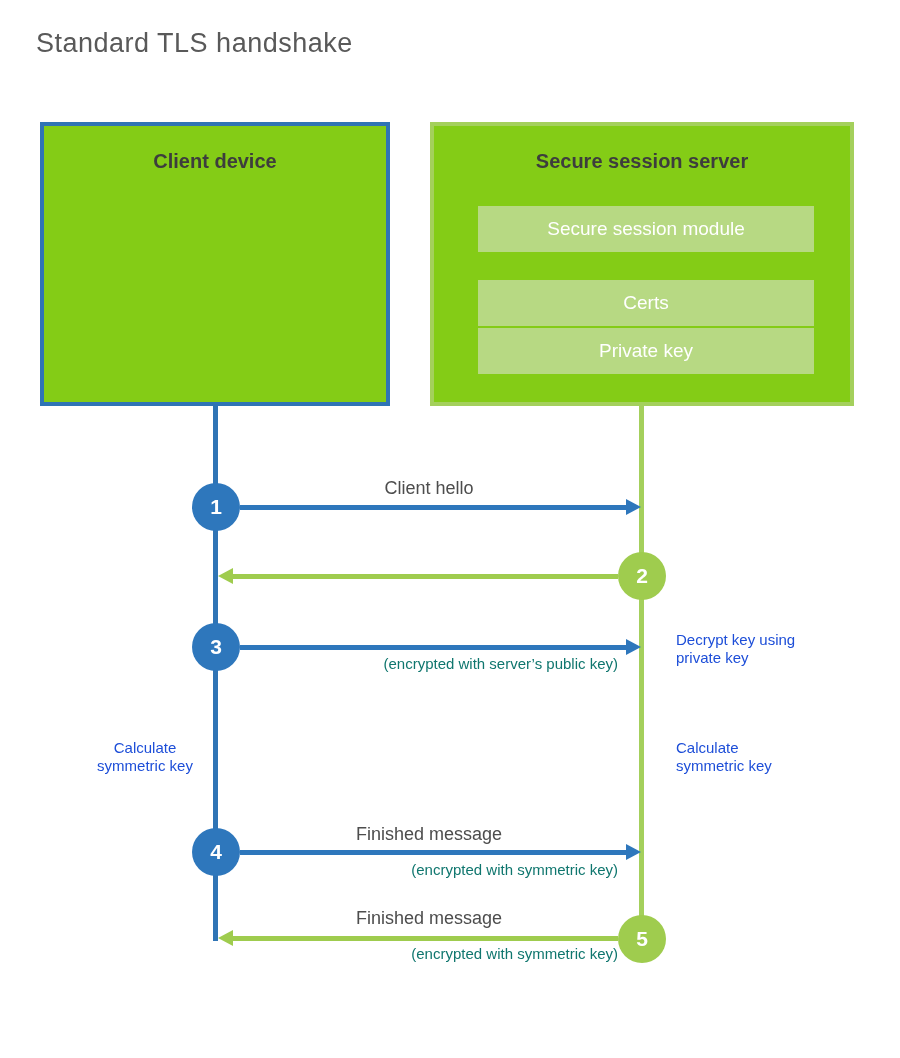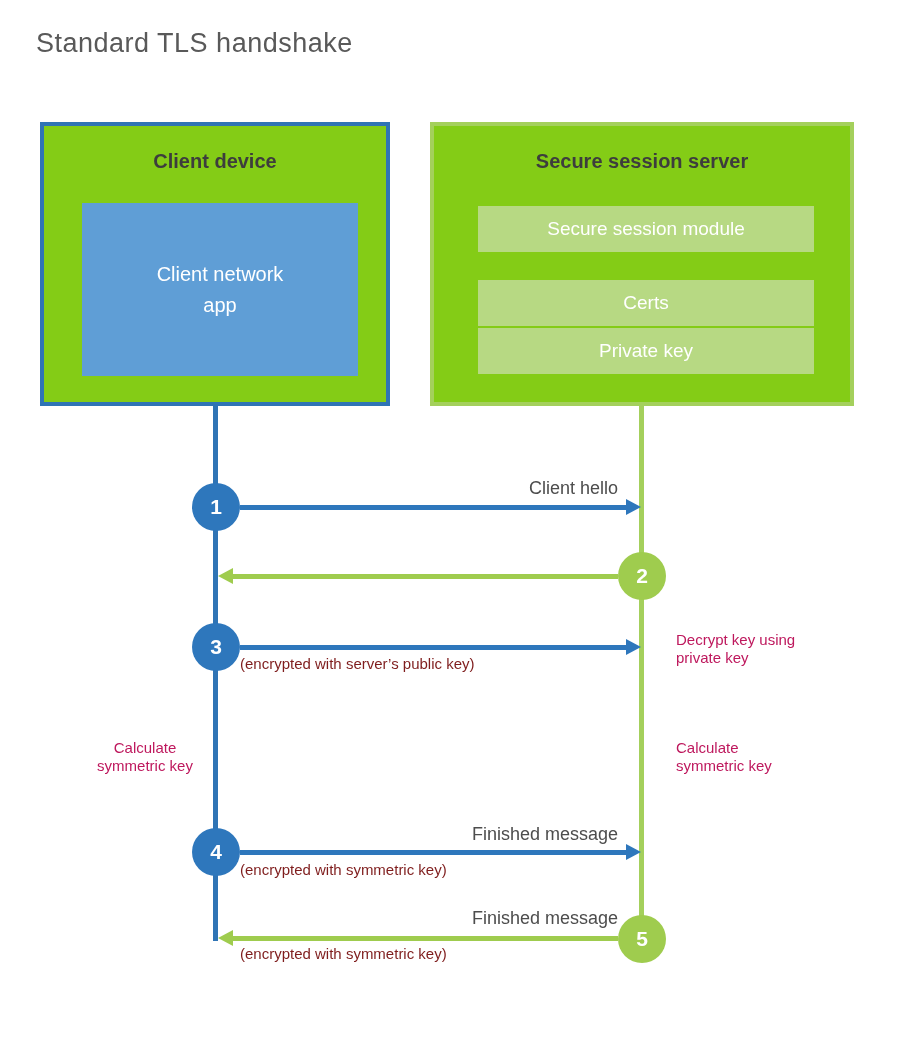--- a/index.html
+++ b/index.html
@@ -50,40 +50,38 @@
   
   .hline{height:5px;}
   .hline.blue{background:#2e77bc;}
   .hline.green{background:#9fcc4e;}
   .ah{width:0;height:0;border-top:8px solid transparent;border-bottom:8px solid transparent;}
   .ah.right.blue{border-left:15px solid #2e77bc;}
   .ah.left.green{border-right:15px solid #9fcc4e;}
 
   
   .msg-label{
-    left:240px;width:378px;text-align:right;font-size:18px;color:#4d4d4d;
+    left:240px;width:378px;text-align:center;font-size:18px;color:#4d4d4d;
   }
   .msg-sub{
-    left:240px;width:378px;text-align:left;font-size:15px;color:#7f1d1d;
+    left:240px;width:378px;text-align:right;font-size:15px;color:#0f766e;
   }
   .note{
-    font-size:15px;color:#be185d;line-height:1.18;white-space:pre-line;
+    font-size:15px;color:#1d4ed8;line-height:1.18;white-space:pre-line;
   }
 </style>
 </head>
 <body>
 
 <div id="canvas">
 
   <div class="abs diagram-title">Standard TLS handshake</div>
 
   <div class="abs actor-box client-box">
     <div class="actor-title">Client device</div>
-    <div class="app-box">Client network
-app</div>
   </div>
 
   <div class="abs actor-box server-box">
     <div class="actor-title">Secure session server</div>
     <div class="module-bar module-1">Secure session module</div>
     <div class="module-bar module-2">Certs</div>
     <div class="module-bar module-3">Private key</div>
   </div>
 
   <div class="abs lifeline blue"></div>

